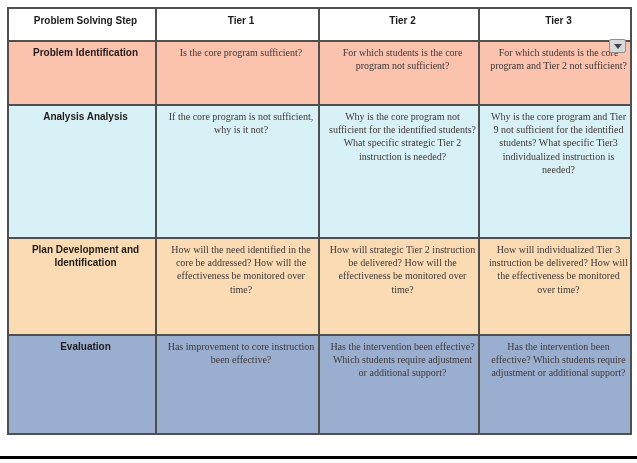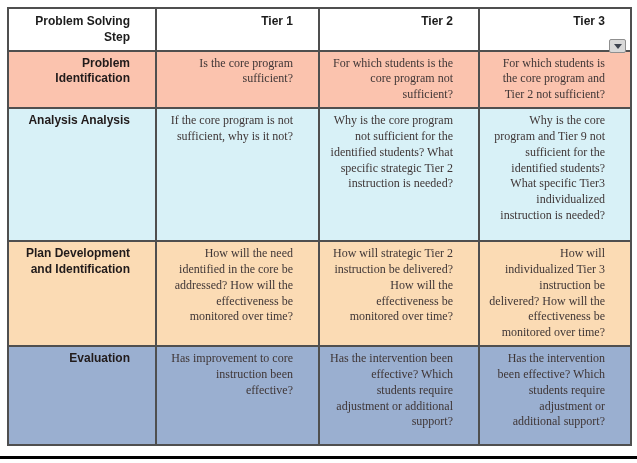--- a/index.html
+++ b/index.html
@@ -19,23 +19,23 @@
     position: absolute;
     left: 7px;
     top: 7px;
     width: 623px;
     border-collapse: collapse;
     table-layout: fixed;
   }
   table.matrix td, table.matrix th {
     border: 2px solid var(--border, #4f4f4f);
     vertical-align: top;
-    text-align: right;
-    padding: 4px 25px 4px 9px;
-    font-size: 12px;
+    text-align: center;
+    padding: 4px 2px 4px 9px;
+    font-size: 10px;
     line-height: 1.32;
     word-wrap: break-word;
   }
   tr.header-row th {
     background: var(--header-bg, #ffffff);
     color: var(--header-text, #1c1c1c);
     font-weight: bold;
     height: 22px;
     padding-top: 5px;
   }
@@ -45,21 +45,21 @@
   }
   td.body-cell {
     color: var(--body-text, #3f3636);
     font-family: Liberation Serif, serif;
   }
   tr.row-identification { background: var(--row1-bg, #fbc3ae); }
   tr.row-analysis       { background: var(--row2-bg, #d8f1f7); }
   tr.row-plan           { background: var(--row3-bg, #fbdbb4); }
   tr.row-evaluation     { background: var(--row4-bg, #9aafd0); }
 
-  tr.row-identification { height: 55px; }
+  tr.row-identification { height: 64px; }
   tr.row-analysis       { height: 133px; }
   tr.row-plan           { height: 97px; }
   tr.row-evaluation     { height: 99px; }
 
   .bottom-rule {
     position: absolute;
     left: 0;
     top: 456px;
     width: 637px;
     height: 3px;

